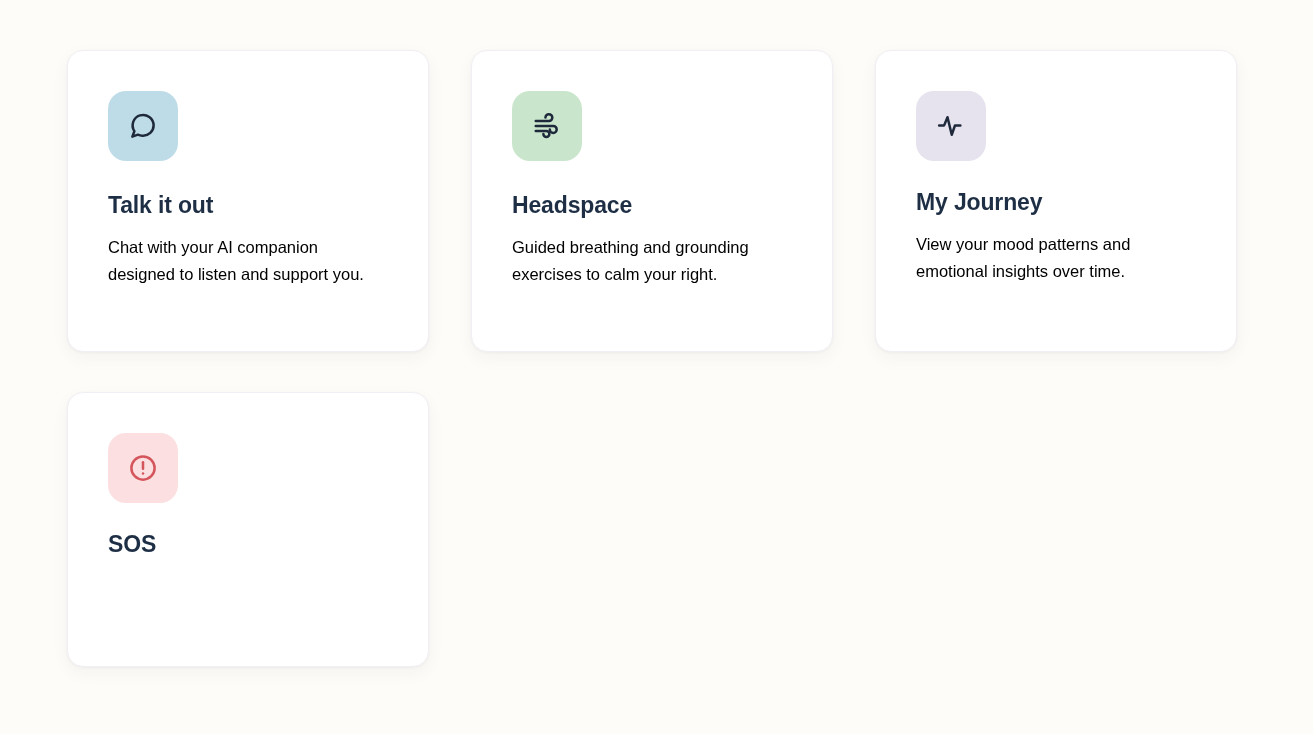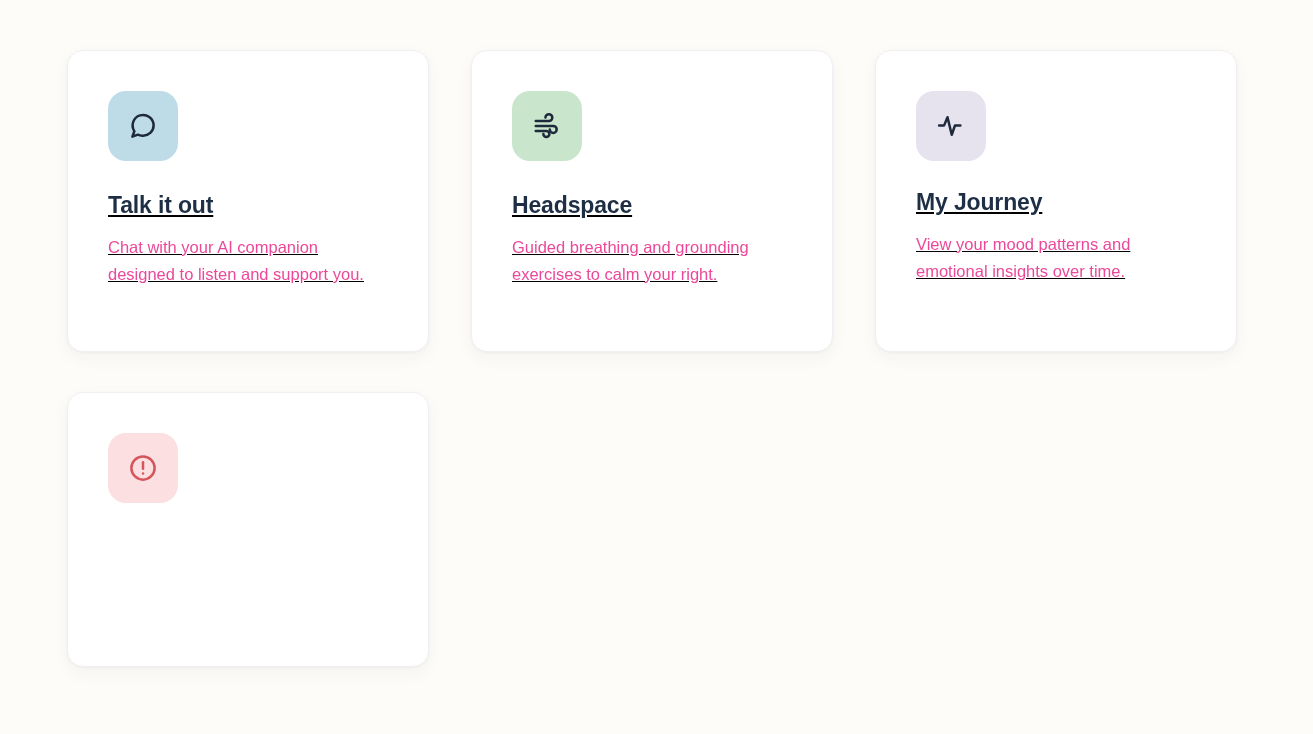--- a/index.html
+++ b/index.html
@@ -31,21 +31,20 @@
 
   .card {
     position: relative;
     background: #ffffff;
     border-radius: 16px;
     border: 1px solid #f1eff3;
     box-shadow: 0 1px 3px rgba(40, 40, 60, 0.045),
                 0 6px 18px rgba(40, 40, 60, 0.045);
     padding: 40px;
     cursor: pointer;
-    text-decoration: underline;
   }
 
   .card.highlighted {
     border: 1px solid #a8cfe5;
     box-shadow: 0 1px 3px rgba(40, 80, 110, 0.05),
                 0 6px 20px rgba(40, 80, 110, 0.06);
   }
 
   .icon-tile {
     width: 70px;
@@ -68,21 +67,21 @@
     font-weight: 600;
     color: #1e2f45;
     letter-spacing: -0.15px;
     line-height: 1.2;
     margin-bottom: 14px;
   }
 
   .card-desc {
     font-size: 16.5px;
     font-weight: 400;
-    color: #ec4899;
+    color: #000000;
     line-height: 1.65;
     max-width: 272px;
   }
 
   .row2 .icon-tile { margin-bottom: 28px; }
 </style>
 </head>
 <body>
 
 <div id="grid">
@@ -122,15 +121,16 @@
 
 
   <div class="card row2">
     <div class="icon-tile" style="background:#fcdfe0">
       <svg viewBox="0 0 24 24" fill="none" stroke="#d4565c" stroke-width="2" stroke-linecap="round" stroke-linejoin="round">
         <circle cx="12" cy="12" r="9.3"></circle>
         <path d="M12 7.3v5.2"></path>
         <path d="M12 16.4h.01"></path>
       </svg>
     </div>
+    <div class="card-title">SOS</div>
   </div>
 
 </div>
 
 </body></html>

